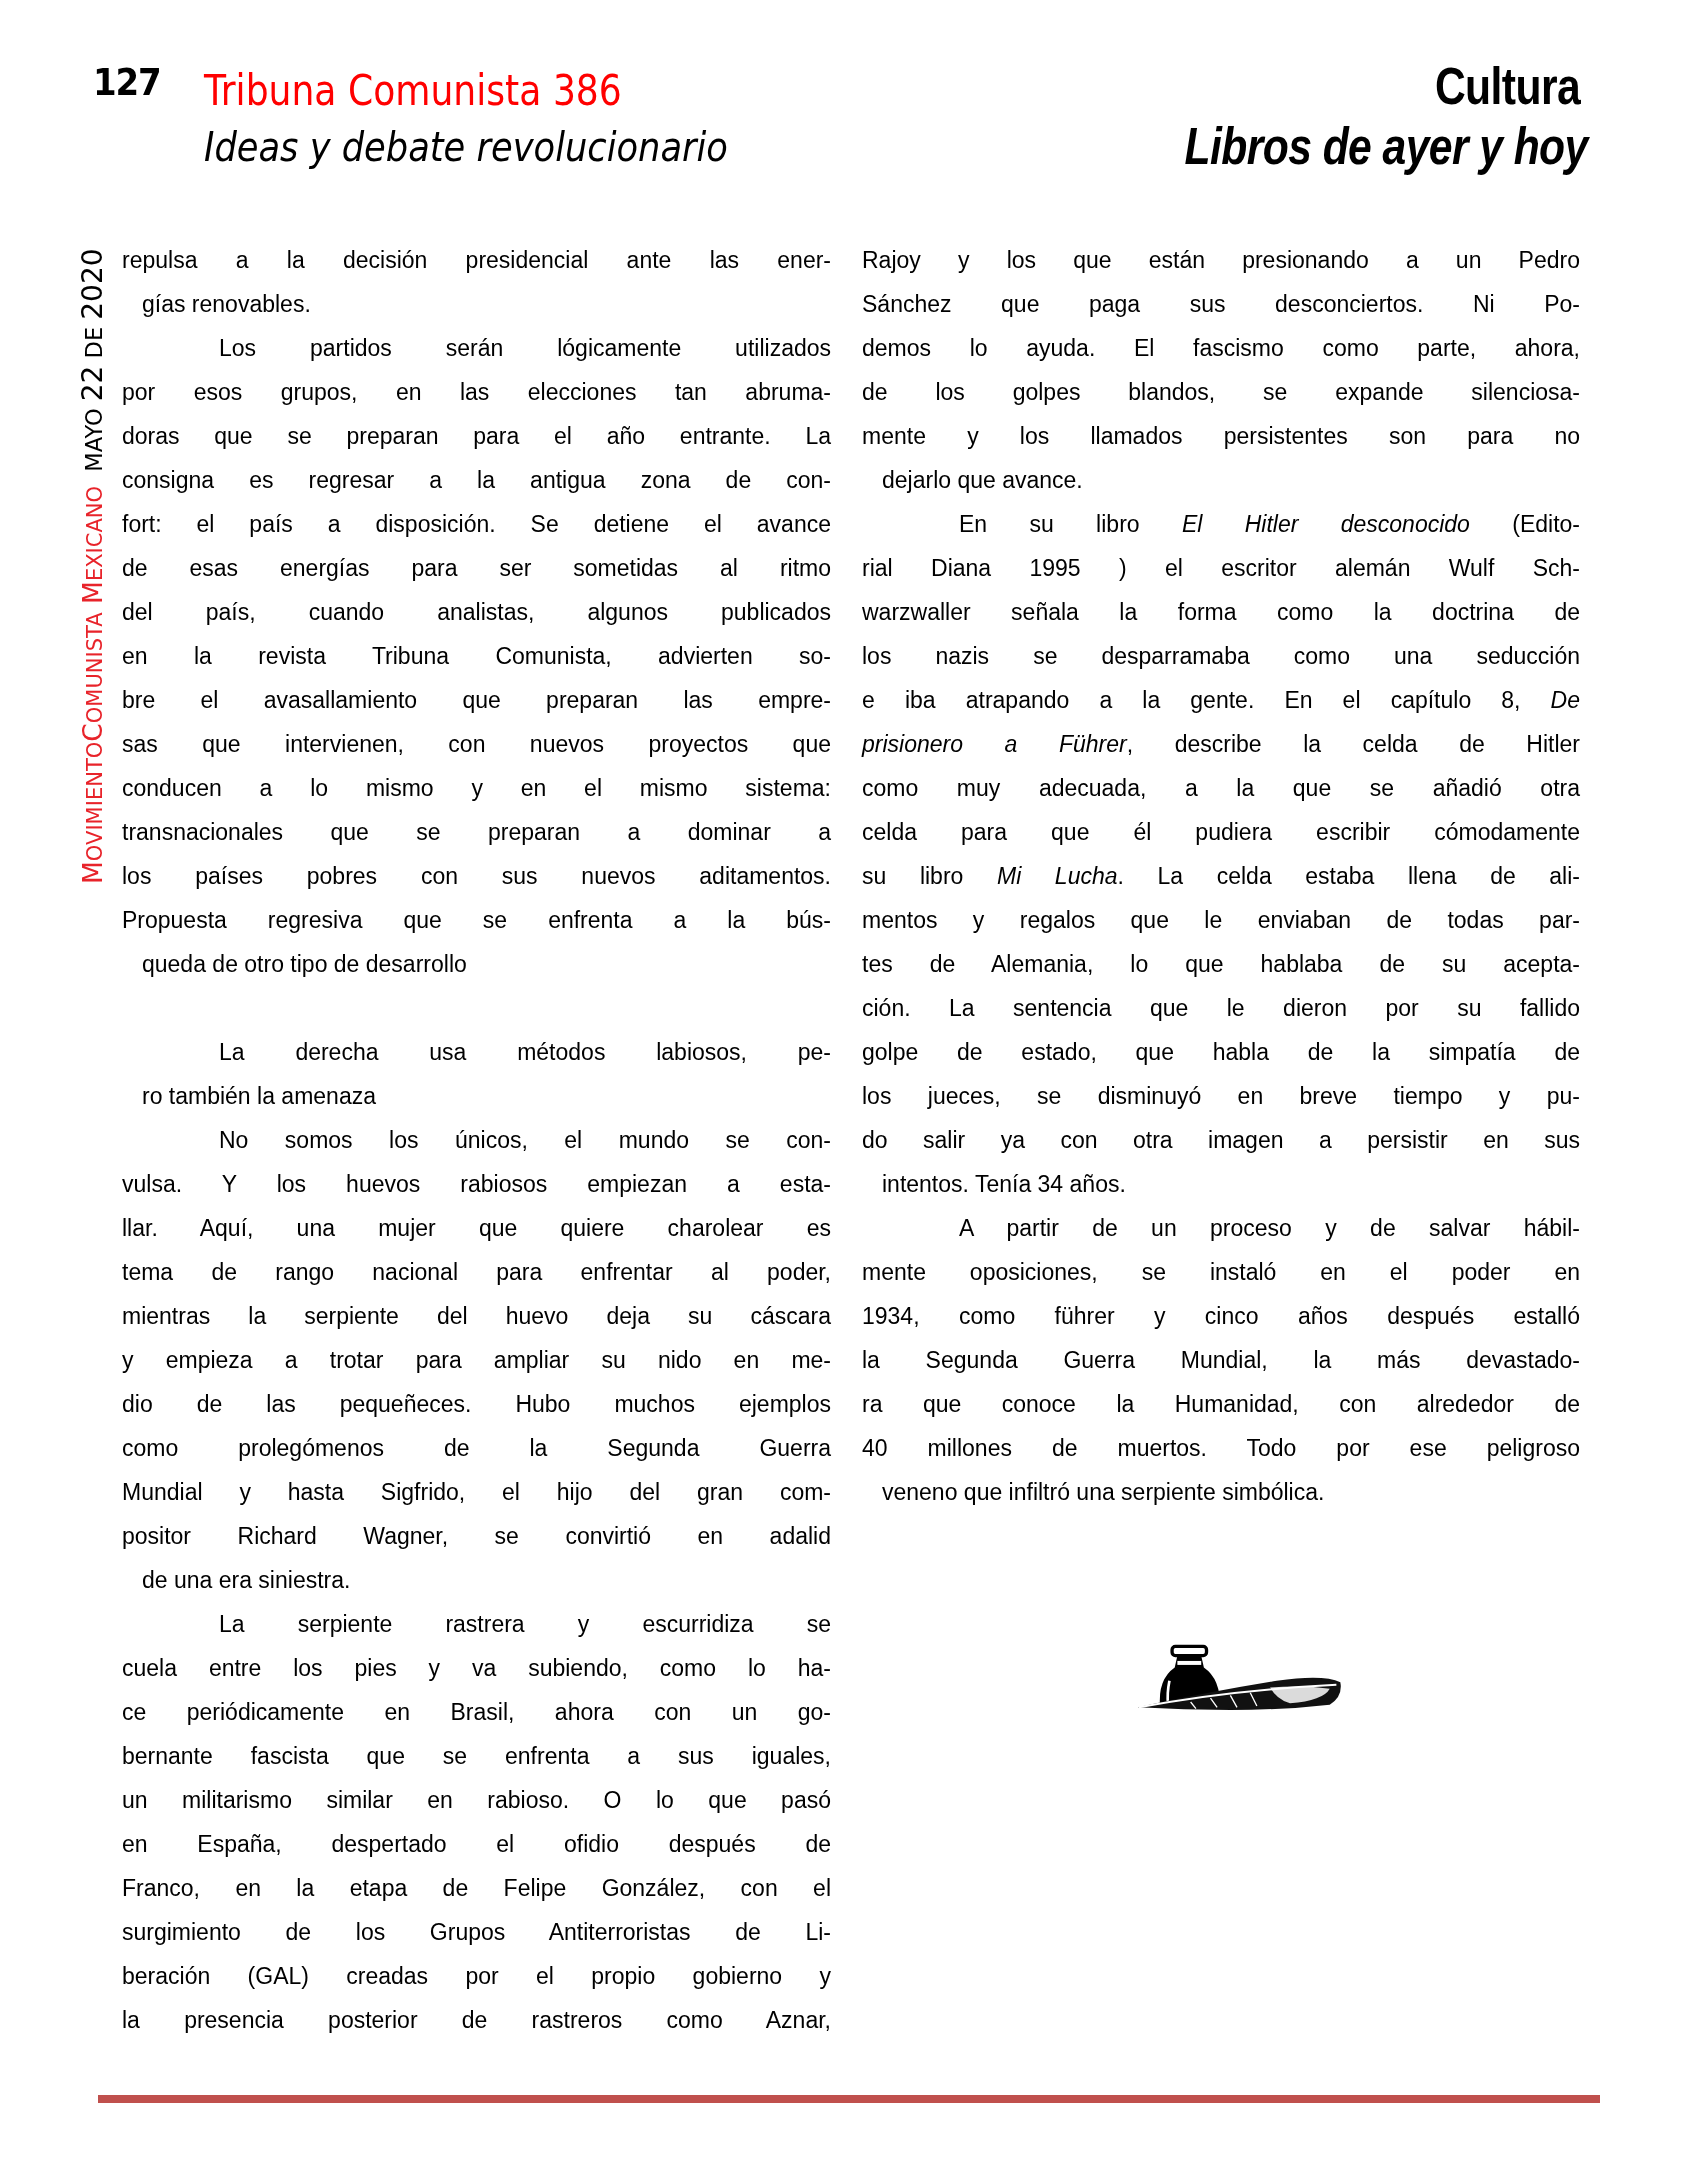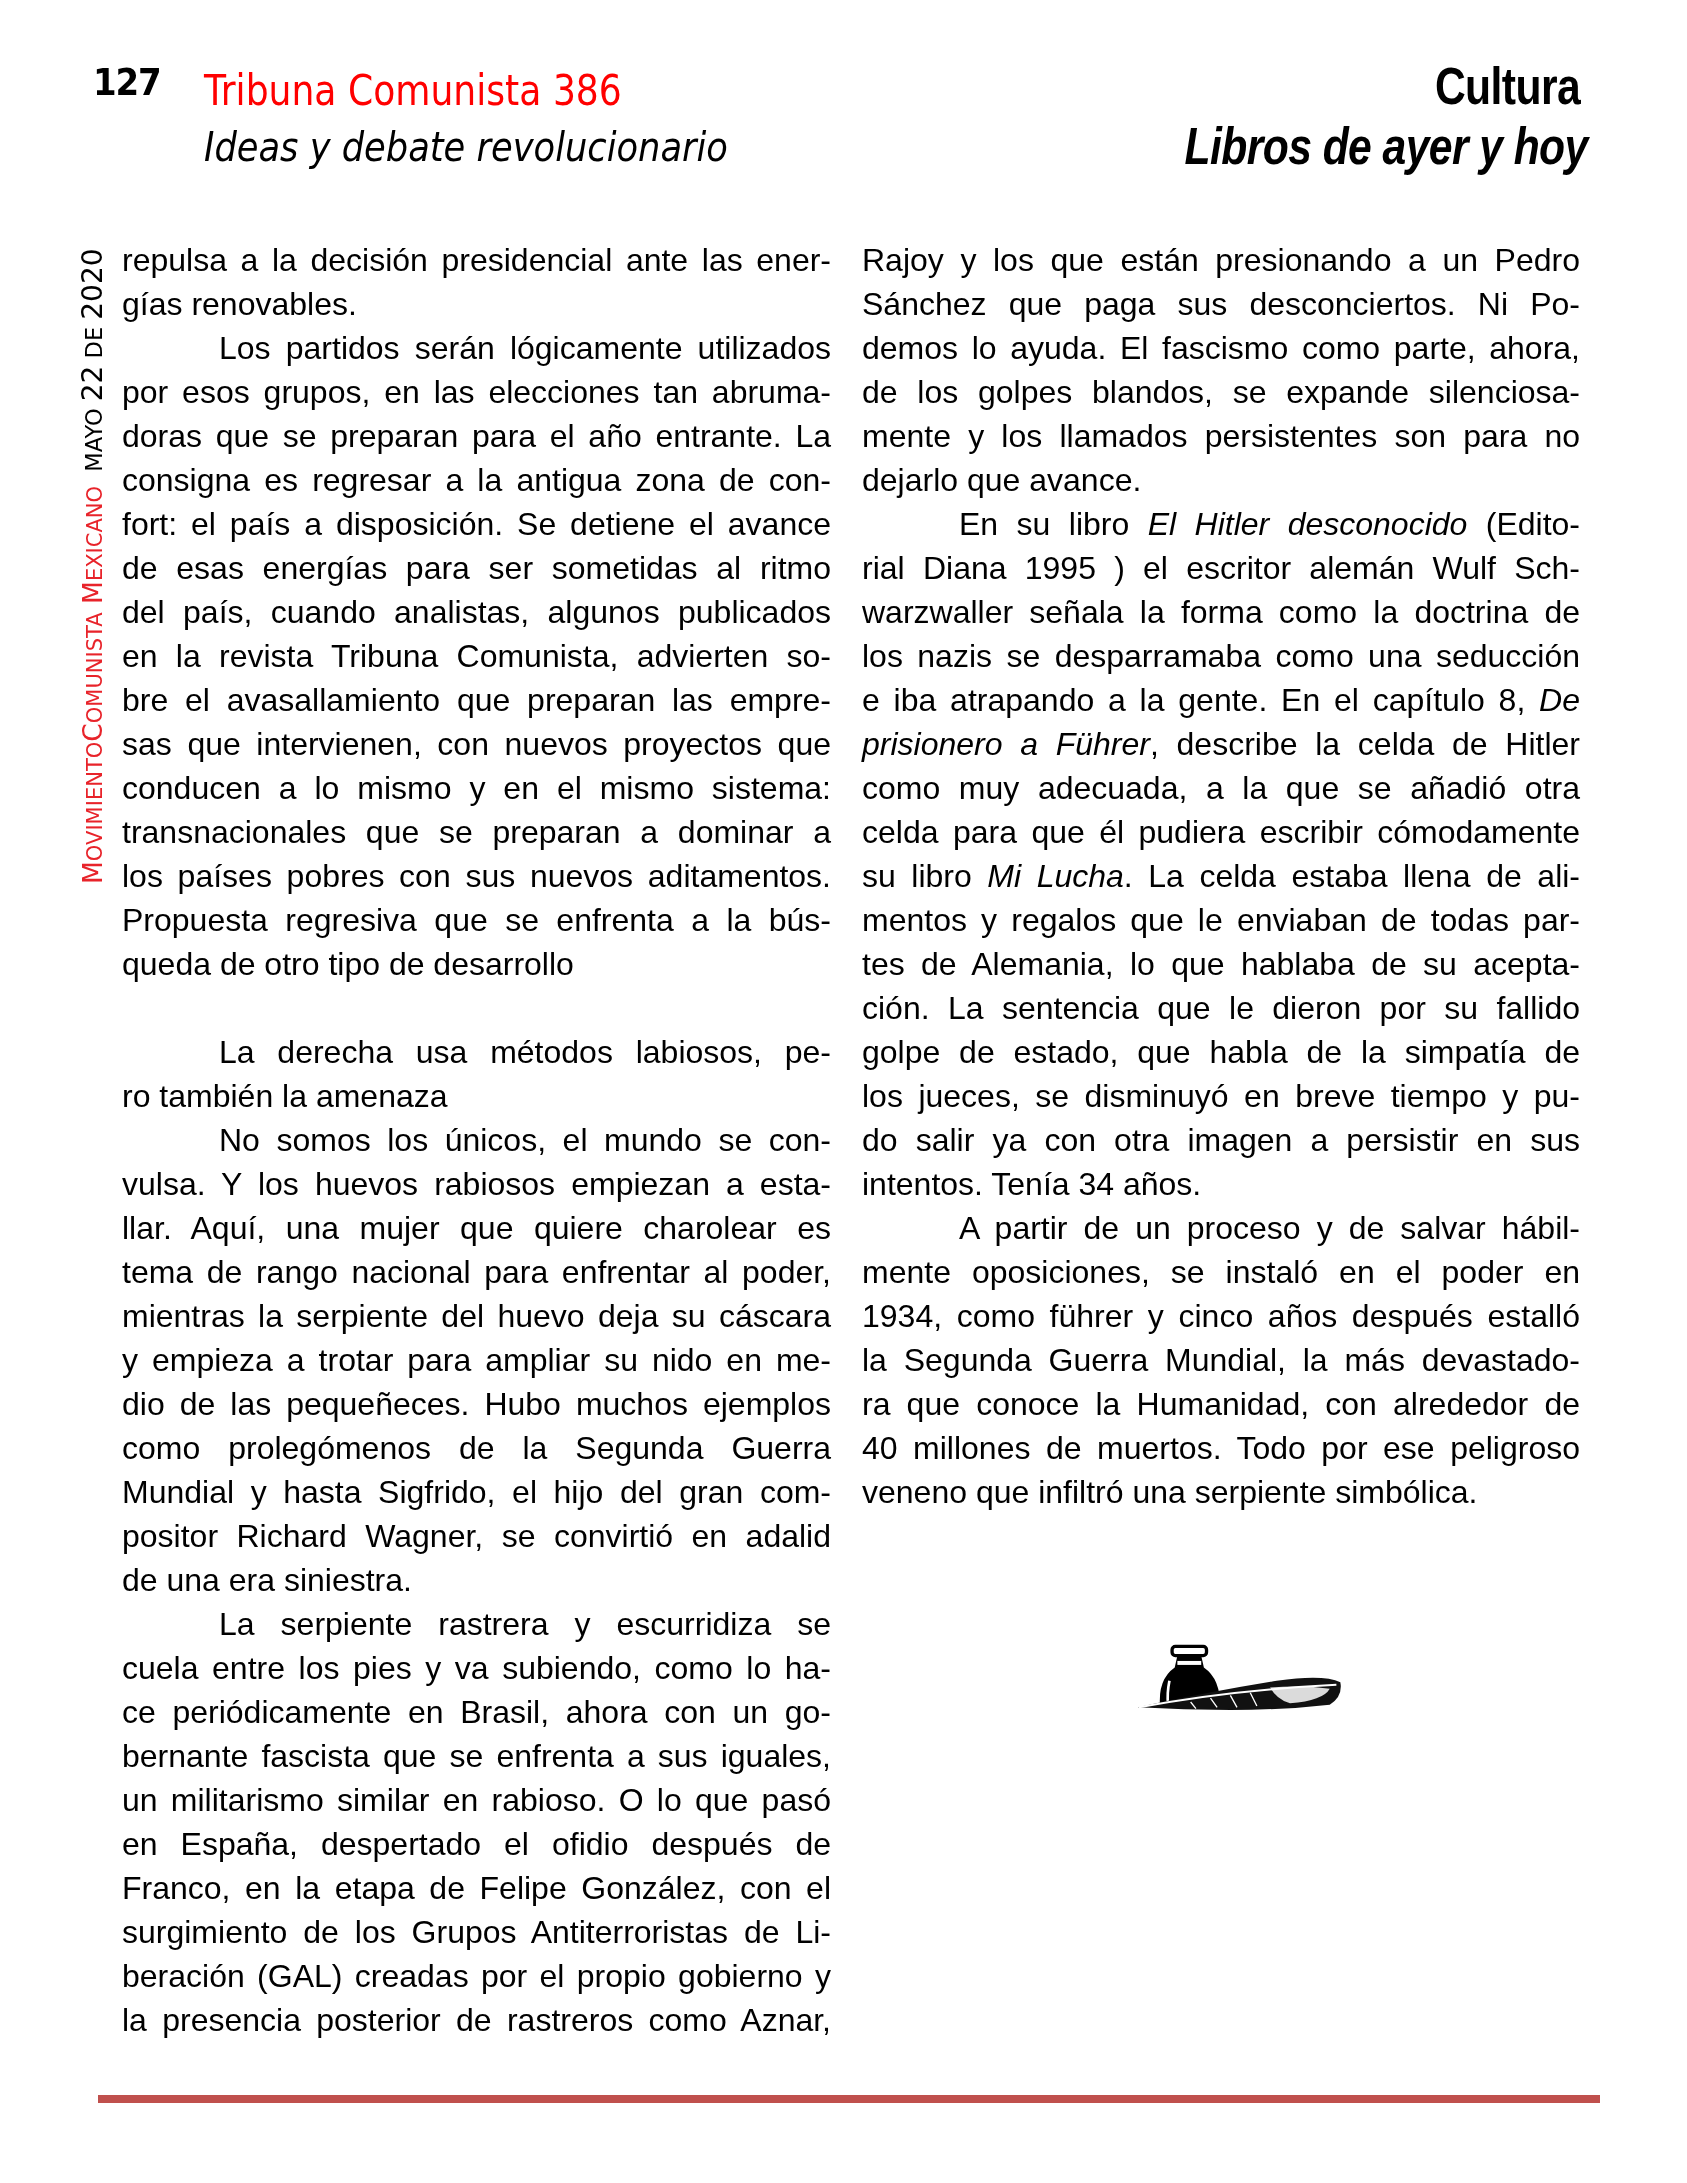--- a/index.html
+++ b/index.html
@@ -7,27 +7,27 @@
   .page-number { position: absolute; left: 93px; top: 61px; font-family: "DejaVu Sans", sans-serif; font-weight: bold; font-size: 37px; letter-spacing: -1.3px; transform: scaleX(0.92); transform-origin: left; }
   .pub-title { position: absolute; left: 204px; top: 66px; font-family: "DejaVu Sans", sans-serif; font-size: 42px; color: #ff0000; transform: scaleX(0.86); transform-origin: left; white-space: nowrap; }
   .pub-subtitle { position: absolute; left: 204px; top: 123px; font-family: "DejaVu Sans", sans-serif; font-style: italic; font-size: 41px; transform: scaleX(0.86); transform-origin: left; white-space: nowrap; }
   .section-title { position: absolute; right: 107px; top: 56px; font-family: "Liberation Sans", sans-serif; font-weight: bold; font-size: 52px; transform: scaleX(0.82); transform-origin: right; white-space: nowrap; letter-spacing: -0.7px; }
   .section-subtitle { position: absolute; right: 99px; top: 116px; font-family: "Liberation Sans", sans-serif; font-weight: bold; font-style: italic; font-size: 52px; transform: scaleX(0.82); transform-origin: right; white-space: nowrap; letter-spacing: -0.7px; }
   .side-label { position: absolute; left: 78px; top: 884px; transform-origin: left top; transform: rotate(-90deg); white-space: nowrap; font-family: "DejaVu Sans", sans-serif; font-size: 22.5px; line-height: 29px; }
   .side-label .red { color: #e8232a; font-size: 26.5px; }
   .side-label .red small { font-size: 21px; }
   .side-label .blk { color: #000; }
   .side-label .big { font-size: 28px; }
-  .column { position: absolute; top: 238px; width: 709px; font-family: "Liberation Sans", sans-serif; font-size: 32px; line-height: 44px; text-align: justify; hyphens: manual; }
+  .column { position: absolute; top: 238px; width: 709px; font-family: "Liberation Sans", sans-serif; font-size: 23px; line-height: 44px; text-align: justify; hyphens: manual; }
   .col-left { left: 122px; }
   .col-right { left: 862px; width: 718px; }
   .column p { margin: 0; }
   .column em { font-style: italic; }
   .column .line { display: block; text-align-last: justify; }
-  .column .last { text-align-last: left; }
+  .column .last { text-align-last: left; margin-left: 20px; }
   .footer-rule { position: absolute; left: 98px; top: 2095px; width: 1502px; height: 8px; background: #c0504d; }
   .quill { position: absolute; left: 1131px; top: 1641px; width: 212px; height: 73px; }
 </style>
 </head>
 <body>
 
 <div>
   <div class="page-number">127</div>
   <div class="pub-title">Tribuna Comunista 386</div>
   <div class="pub-subtitle">Ideas y debate revolucionario</div>

